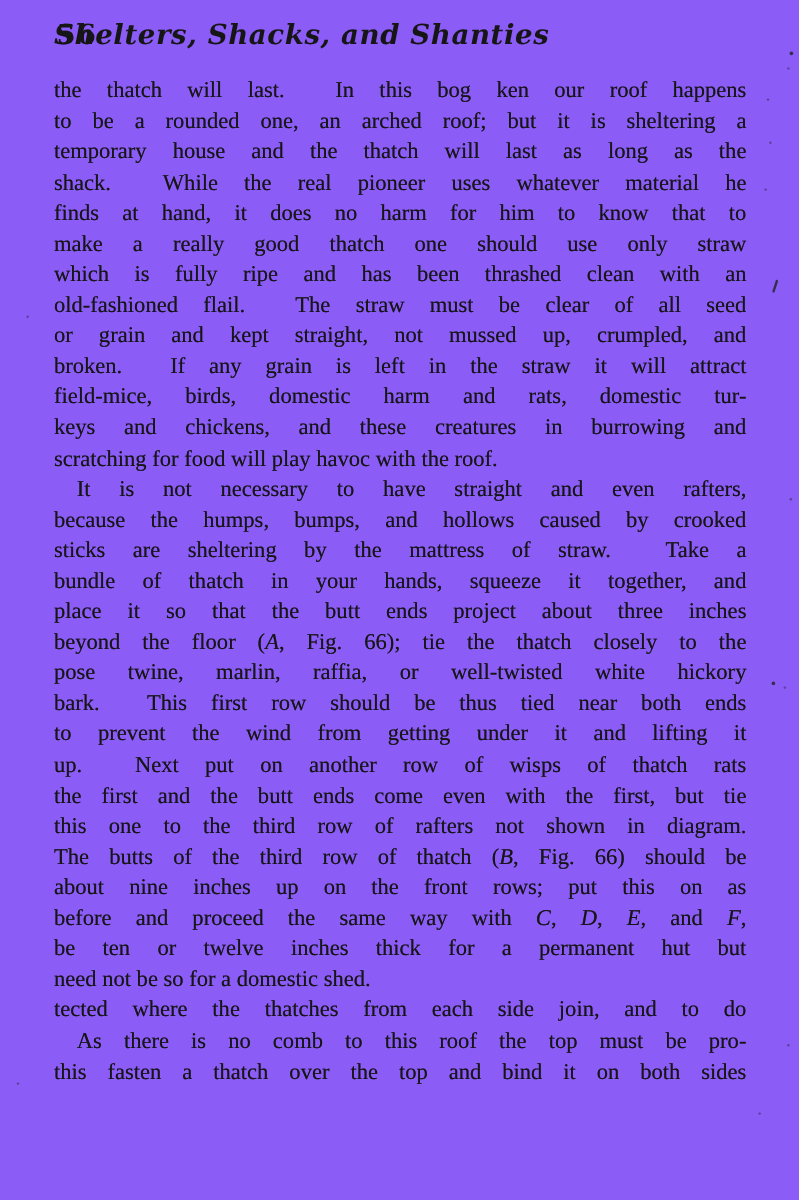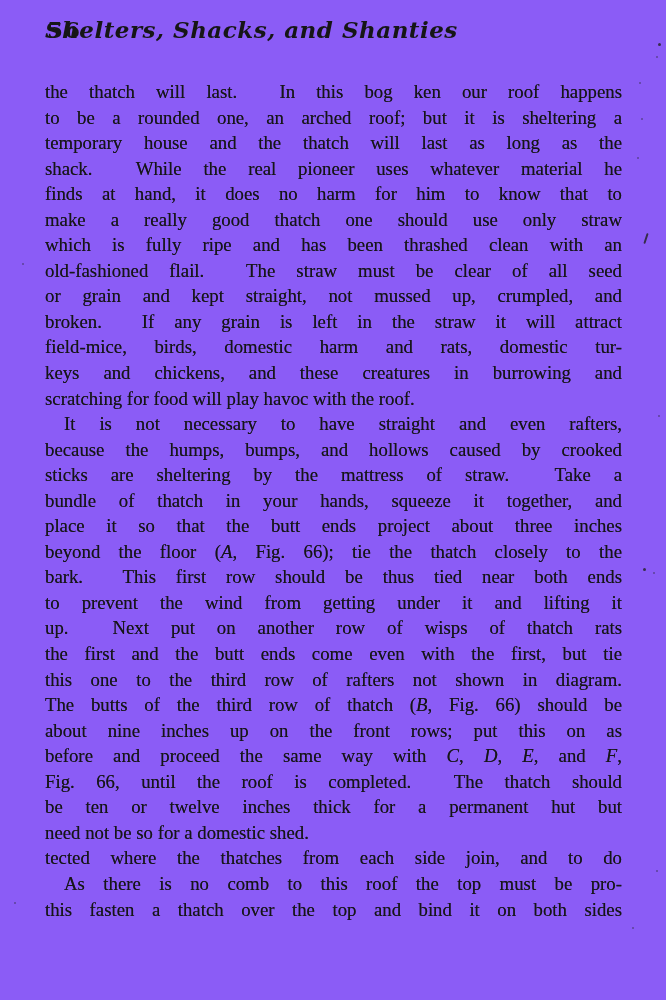--- a/index.html
+++ b/index.html
@@ -42,21 +42,20 @@
     letter-spacing: 0.5px;
   }
   .page-body {
     position: absolute;
     top: 63px;
     left: 45px;
     width: 577px;
     font-size: 18.8px;
     line-height: 25.55px;
     text-shadow: 0 0 0.5px rgba(10,10,10,0.65);
-    margin-top: 16px;
   }
   .line {
     white-space: pre-wrap;
     text-align: justify;
     text-align-last: justify;
   }
   .line.last {
     text-align-last: left;
   }
   .line.indent {
@@ -104,29 +103,29 @@
       <div class="line"><span>broken.  If any grain is left in the straw it will attract</span></div>
       <div class="line"><span>field-mice, birds, domestic harm and rats, domestic tur-</span></div>
       <div class="line"><span>keys and chickens, and these creatures in burrowing and</span></div>
       <div class="line last"><span>scratching for food will play havoc with the roof.</span></div>
       <div class="line indent"><span>It is not necessary to have straight and even rafters,</span></div>
       <div class="line"><span>because the humps, bumps, and hollows caused by crooked</span></div>
       <div class="line"><span>sticks are sheltering by the mattress of straw.  Take a</span></div>
       <div class="line"><span>bundle of thatch in your hands, squeeze it together, and</span></div>
       <div class="line"><span>place it so that the butt ends project about three inches</span></div>
       <div class="line"><span>beyond the floor (</span><span class="it">A</span><span>, Fig. 66); tie the thatch closely to the</span></div>
+      <div class="line"><span>pose twine, marlin, raffia, or well-twisted white hickory</span></div>
       <div class="line"><span>bark.  This first row should be thus tied near both ends</span></div>
       <div class="line"><span>to prevent the wind from getting under it and lifting it</span></div>
       <div class="line"><span>up.  Next put on another row of wisps of thatch rats</span></div>
       <div class="line"><span>the first and the butt ends come even with the first, but tie</span></div>
       <div class="line"><span>this one to the third row of rafters not shown in diagram.</span></div>
       <div class="line"><span>The butts of the third row of thatch (</span><span class="it">B</span><span>, Fig. 66) should be</span></div>
       <div class="line"><span>about nine inches up on the front rows; put this on as</span></div>
       <div class="line"><span>before and proceed the same way with </span><span class="it">C</span><span>, </span><span class="it">D</span><span>, </span><span class="it">E</span><span>, and </span><span class="it">F</span><span>,</span></div>
-      <div class="line"><span>Fig. 66, until the roof is completed.  The thatch should</span></div>
       <div class="line"><span>be ten or twelve inches thick for a permanent hut but</span></div>
       <div class="line last"><span>need not be so for a domestic shed.</span></div>
       <div class="line"><span>tected where the thatches from each side join, and to do</span></div>
       <div class="line indent"><span>As there is no comb to this roof the top must be pro-</span></div>
       <div class="line"><span>this fasten a thatch over the top and bind it on both sides</span></div>
     </main>
 
   <i class="speck" style="left:658px; top:43px;"></i>
   <i class="speck faint" style="left:656px; top:56px;"></i>
   <i class="speck faint" style="left:639px; top:82px;"></i>

